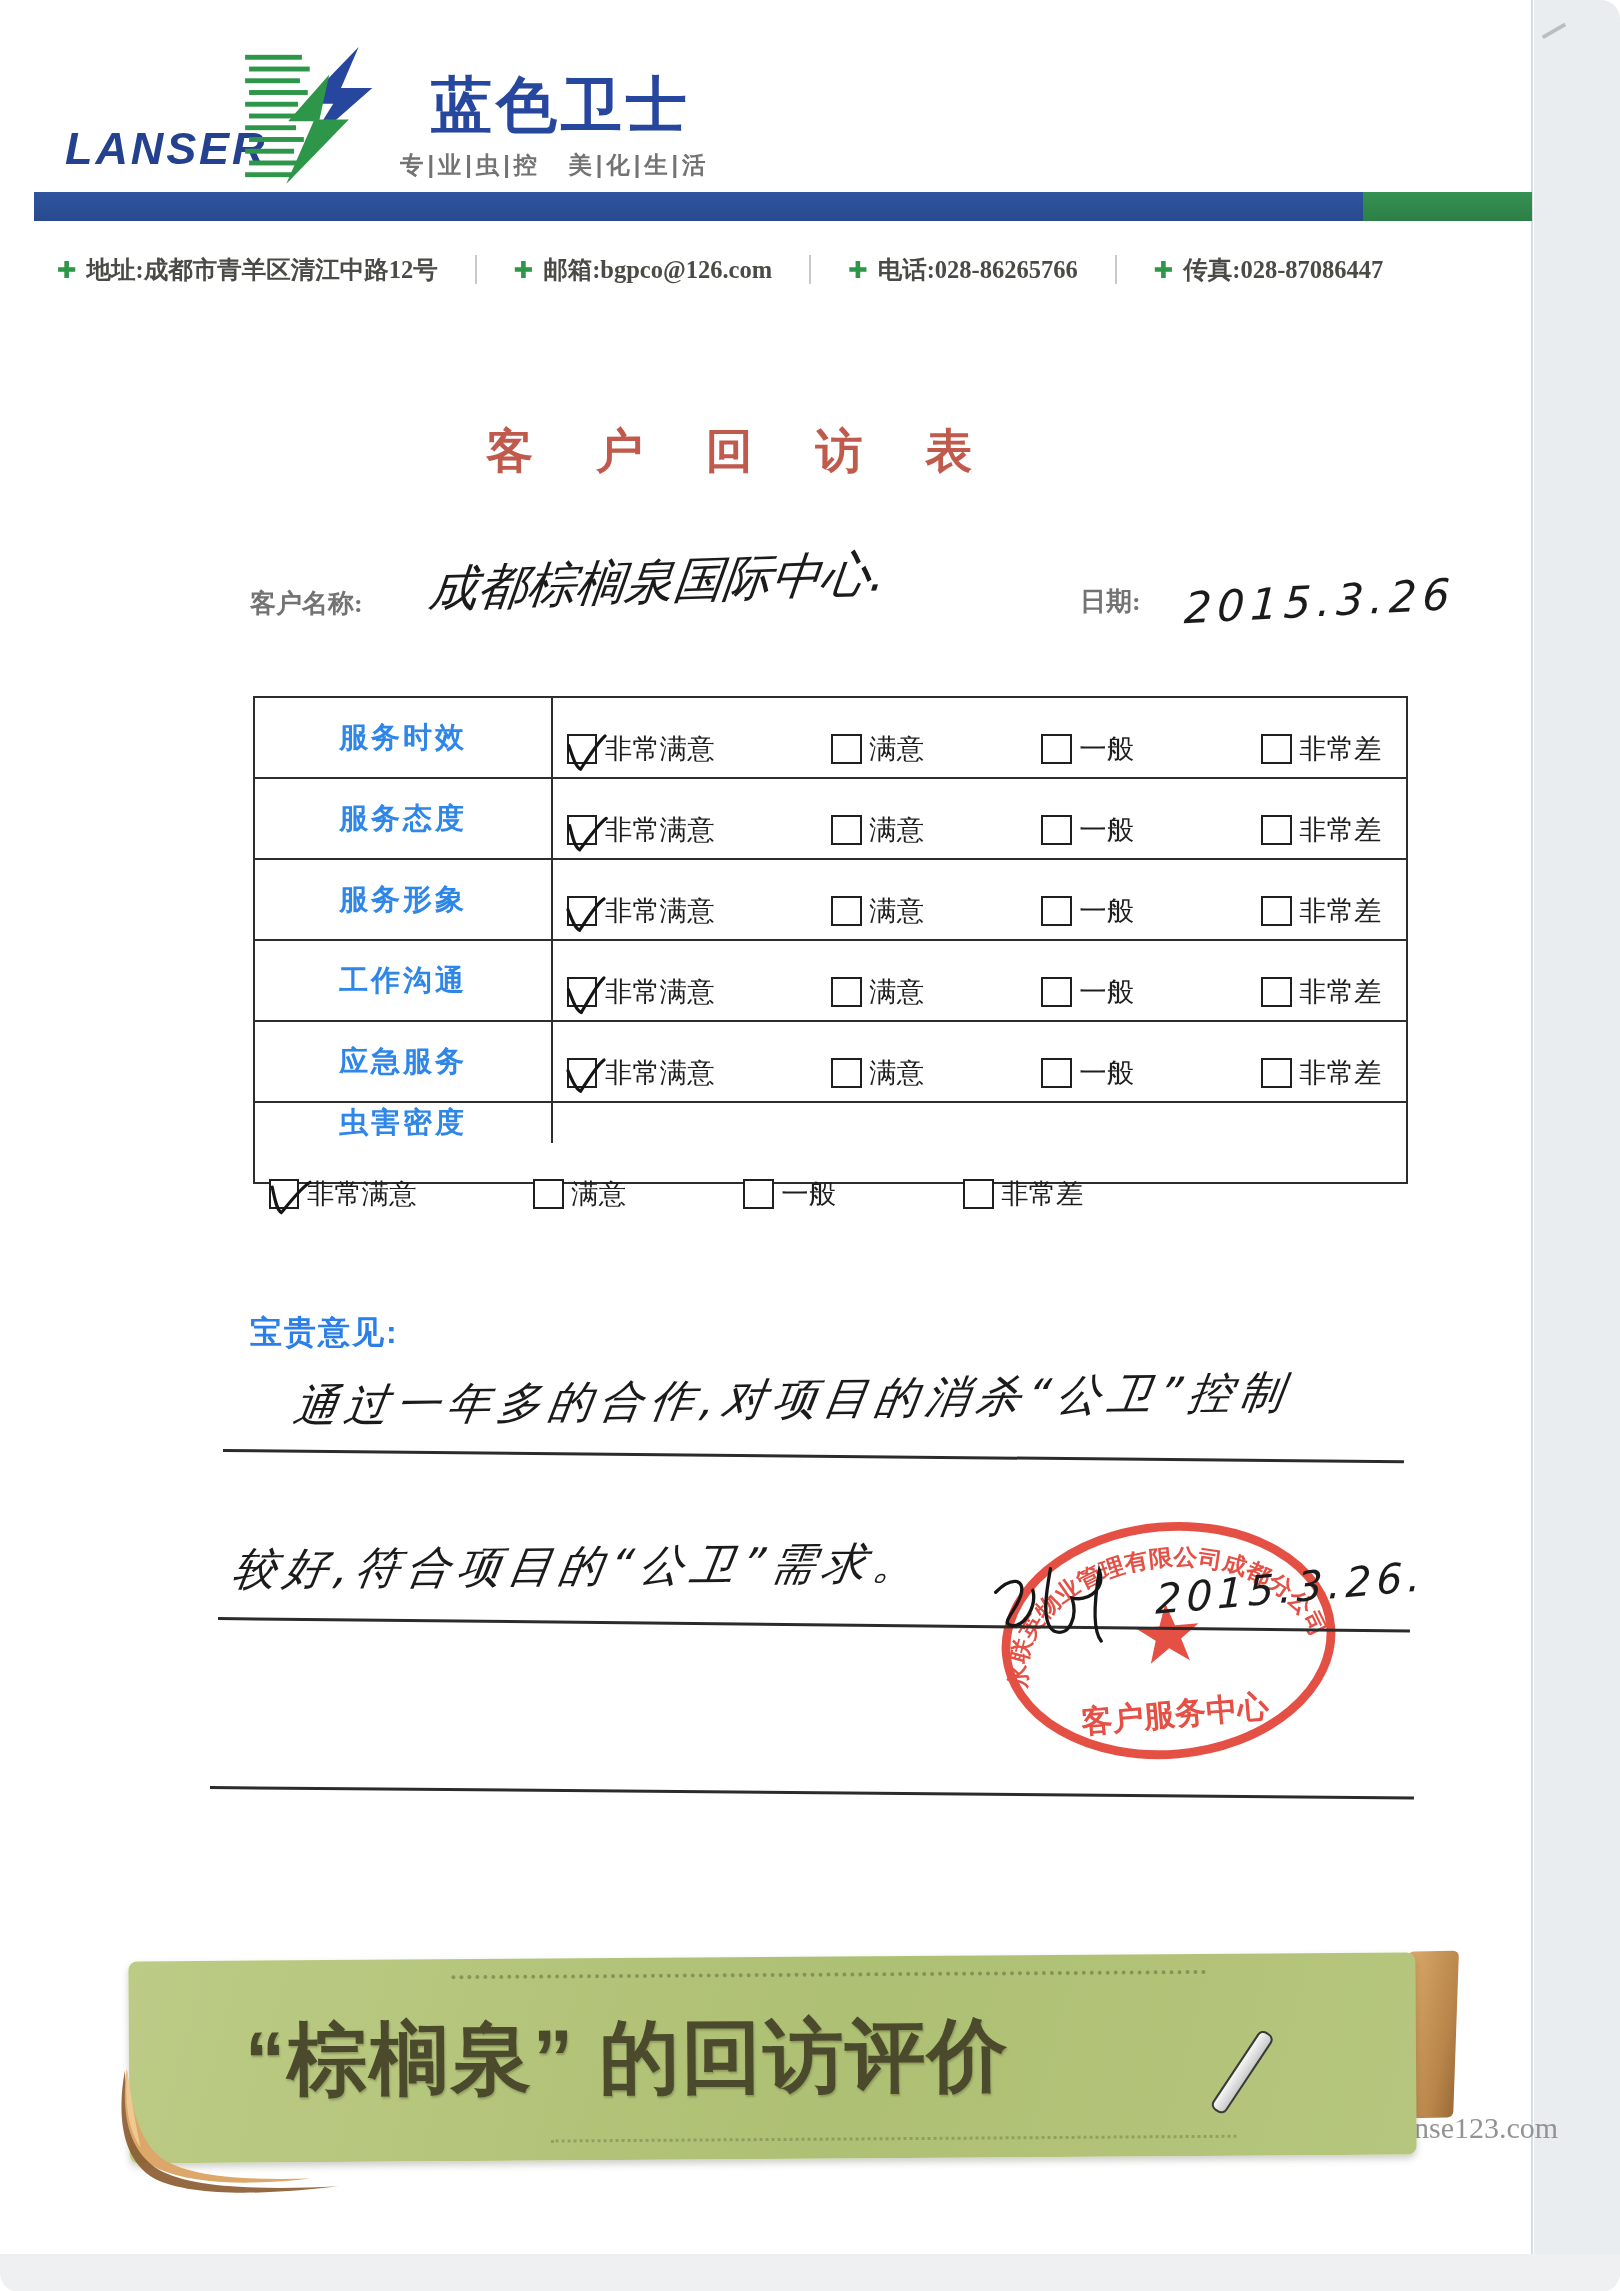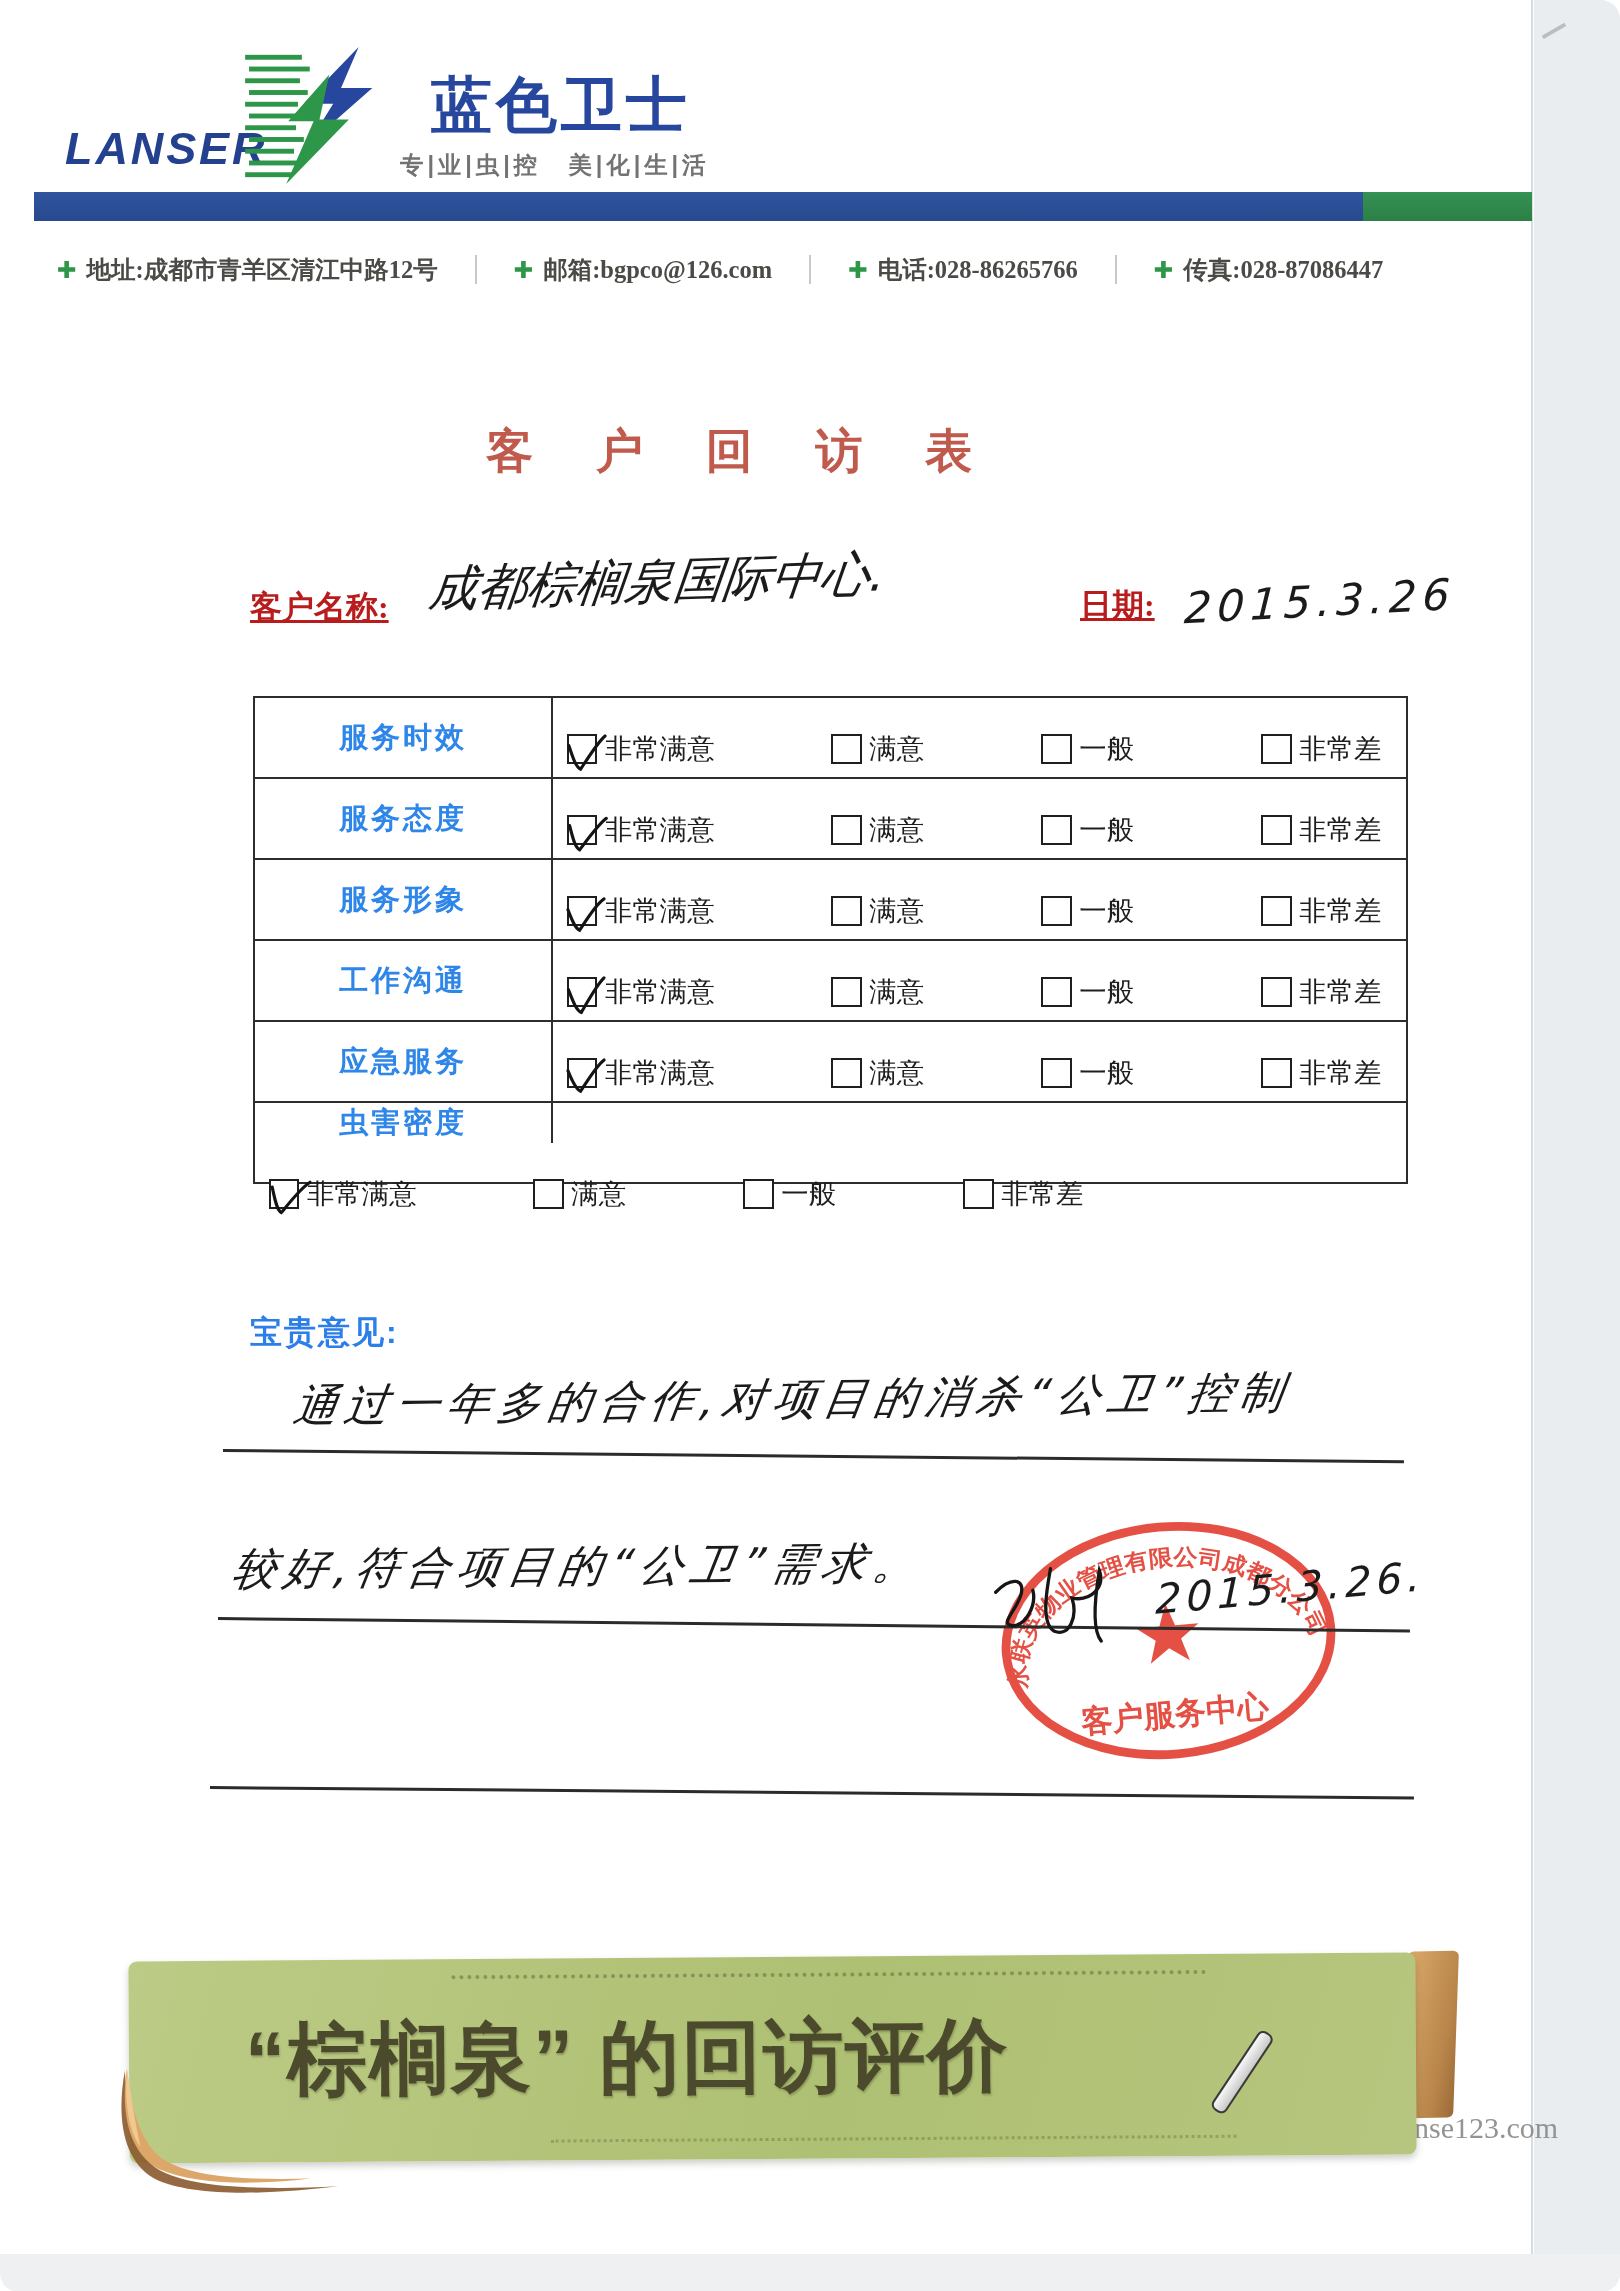--- a/index.html
+++ b/index.html
@@ -23,21 +23,21 @@
   .contact{position:absolute;left:57px;top:253px;width:1470px;display:flex;align-items:center;}
   .c-item{display:flex;align-items:center;font-size:24.5px;font-weight:bold;color:#4a4a46;white-space:nowrap;}
   .plus{color:#2e9648;font-size:23.5px;margin-right:9.8px;font-family:"DejaVu Sans",sans-serif;}
   .c-div{width:2px;height:29px;background:#c9c9c9;margin:0 37px;}
 
   
   .doc-title{position:absolute;left:0;top:420px;width:1484px;text-align:center;
              font-size:47px;font-weight:bold;color:#c05a4c;letter-spacing:25.5px;}
 
   
-  .fld-label{position:absolute;font-size:32px;font-weight:bold;color:#b91c1c;text-decoration:underline;}
+  .fld-label{position:absolute;font-size:26px;font-weight:bold;color:#737373;}
   .hw{font-family:"DejaVu Sans",sans-serif;font-style:italic;color:#1b1b1b;white-space:nowrap;}
   .hw-name{position:absolute;left:429px;top:549px;font-size:49px;transform:rotate(-2deg) skewX(-8deg);}
   .hw-date{position:absolute;left:1184px;top:576px;font-size:43px;transform:rotate(-3deg) skewX(-6deg);letter-spacing:5.9px;}
 
   
   .rtable{position:absolute;left:253px;top:696px;width:1151px;border:2.9px solid #2e2d2b;background:#fff;}
   .trow{position:relative;height:79px;border-bottom:2px solid #2e2d2b;display:flex;}
   .trow:last-child{border-bottom:none;flex-direction:column;}
   .tlabel{width:296px;border-right:2px solid #2e2d2b;display:flex;align-items:center;justify-content:center;
           font-family:"Liberation Sans",sans-serif;font-weight:bold;font-size:29px;color:#2e86e8;letter-spacing:2.9px;}

